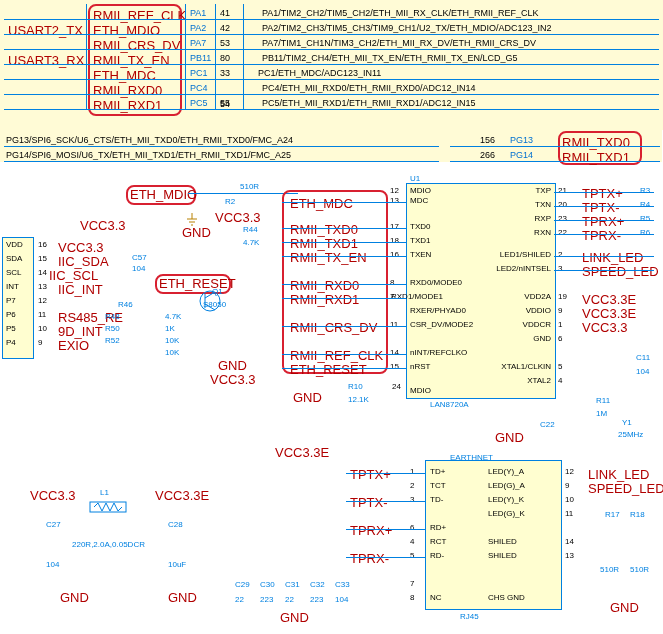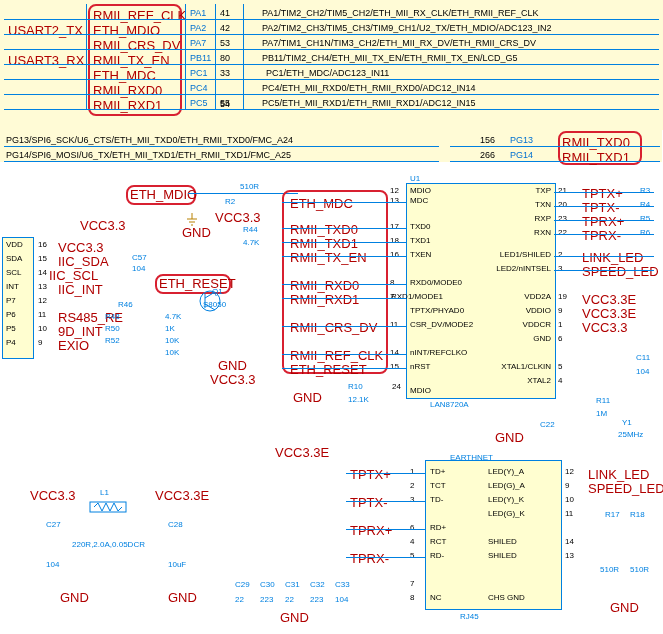--- a/index.html
+++ b/index.html
@@ -48,21 +48,21 @@
   <span class="net-name" style="left:8px;top:53px">USART3_RX</span>
   <span class="net-name" style="left:93px;top:53px">RMII_TX_EN</span>
   <span class="blue-text table-cell" style="left:190px;top:53px">PB11</span>
   <span class="table-cell" style="left:220px;top:53px">80</span>
   <span class="table-cell" style="left:262px;top:53px">PB11/TIM2_CH4/ETH_MII_TX_EN/ETH_RMII_TX_EN/LCD_G5</span>
 </div>
 <div>
   <span class="net-name" style="left:93px;top:68px">ETH_MDC</span>
   <span class="blue-text table-cell" style="left:190px;top:68px">PC1</span>
   <span class="table-cell" style="left:220px;top:68px">33</span>
-  <span class="table-cell" style="left:266px;top:68px">PC1/ETH_MDC/ADC123_IN11</span>
+  <span class="table-cell" style="left:258px;top:68px">PC1/ETH_MDC/ADC123_IN11</span>
 </div>
 <div>
   <span class="net-name" style="left:93px;top:83px">RMII_RXD0</span>
   <span class="blue-text table-cell" style="left:190px;top:83px">PC4</span>
   <span class="table-cell" style="left:220px;top:99px">54</span>
   <span class="table-cell" style="left:262px;top:83px">PC4/ETH_MII_RXD0/ETH_RMII_RXD0/ADC12_IN14</span>
 </div>
 <div>
   <span class="net-name" style="left:93px;top:98px">RMII_RXD1</span>
   <span class="blue-text table-cell" style="left:190px;top:98px">PC5</span>
@@ -189,21 +189,21 @@
 <span class="des" style="left:410px;top:174px">U1</span>
 <span class="des" style="left:430px;top:400px">LAN8720A</span>
 
 <span class="pin-label" style="left:410px;top:186px">MDIO</span>
 <span class="pin-label" style="left:410px;top:196px">MDC</span>
 <span class="pin-label" style="left:410px;top:222px">TXD0</span>
 <span class="pin-label" style="left:410px;top:236px">TXD1</span>
 <span class="pin-label" style="left:410px;top:250px">TXEN</span>
 <span class="pin-label" style="left:410px;top:278px">RXD0/MODE0</span>
 <span class="pin-label" style="left:391px;top:292px">RXD1/MODE1</span>
-<span class="pin-label" style="left:410px;top:306px">TPTX/PHYAD0</span>
+<span class="pin-label" style="left:410px;top:306px">RXER/PHYAD0</span>
 <span class="pin-label" style="left:410px;top:320px">CSR_DV/MODE2</span>
 <span class="pin-label" style="left:410px;top:348px">nINT/REFCLKO</span>
 <span class="pin-label" style="left:410px;top:362px">nRST</span>
 <span class="pin-label" style="left:410px;top:386px">MDIO</span>
 
 <span class="pin-label" style="right:112px;top:186px;text-align:right">TXP</span>
 <span class="pin-label" style="right:112px;top:200px">TXN</span>
 <span class="pin-label" style="right:112px;top:214px">RXP</span>
 <span class="pin-label" style="right:112px;top:228px">RXN</span>
 <span class="pin-label" style="right:112px;top:250px">LED1/SHILED</span>

